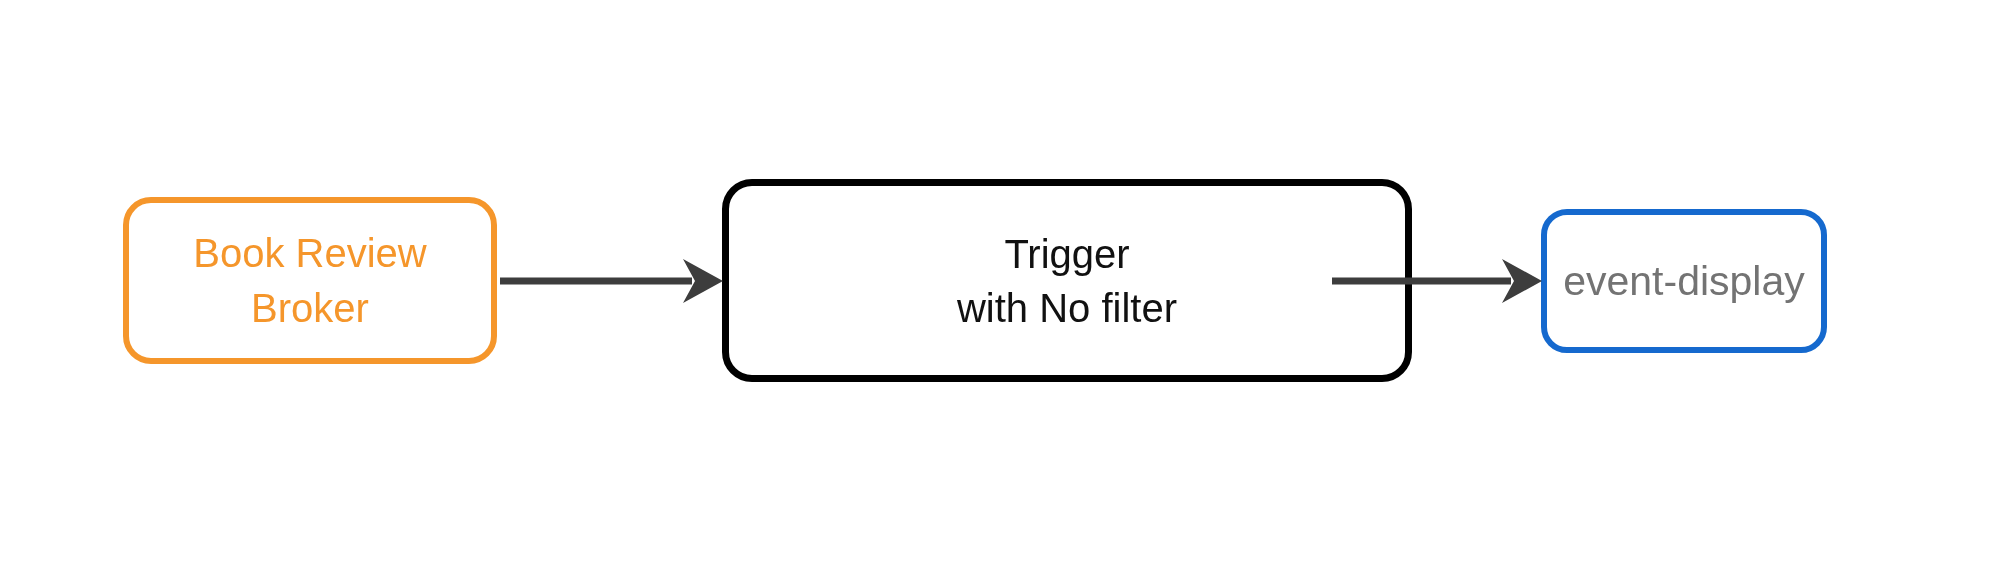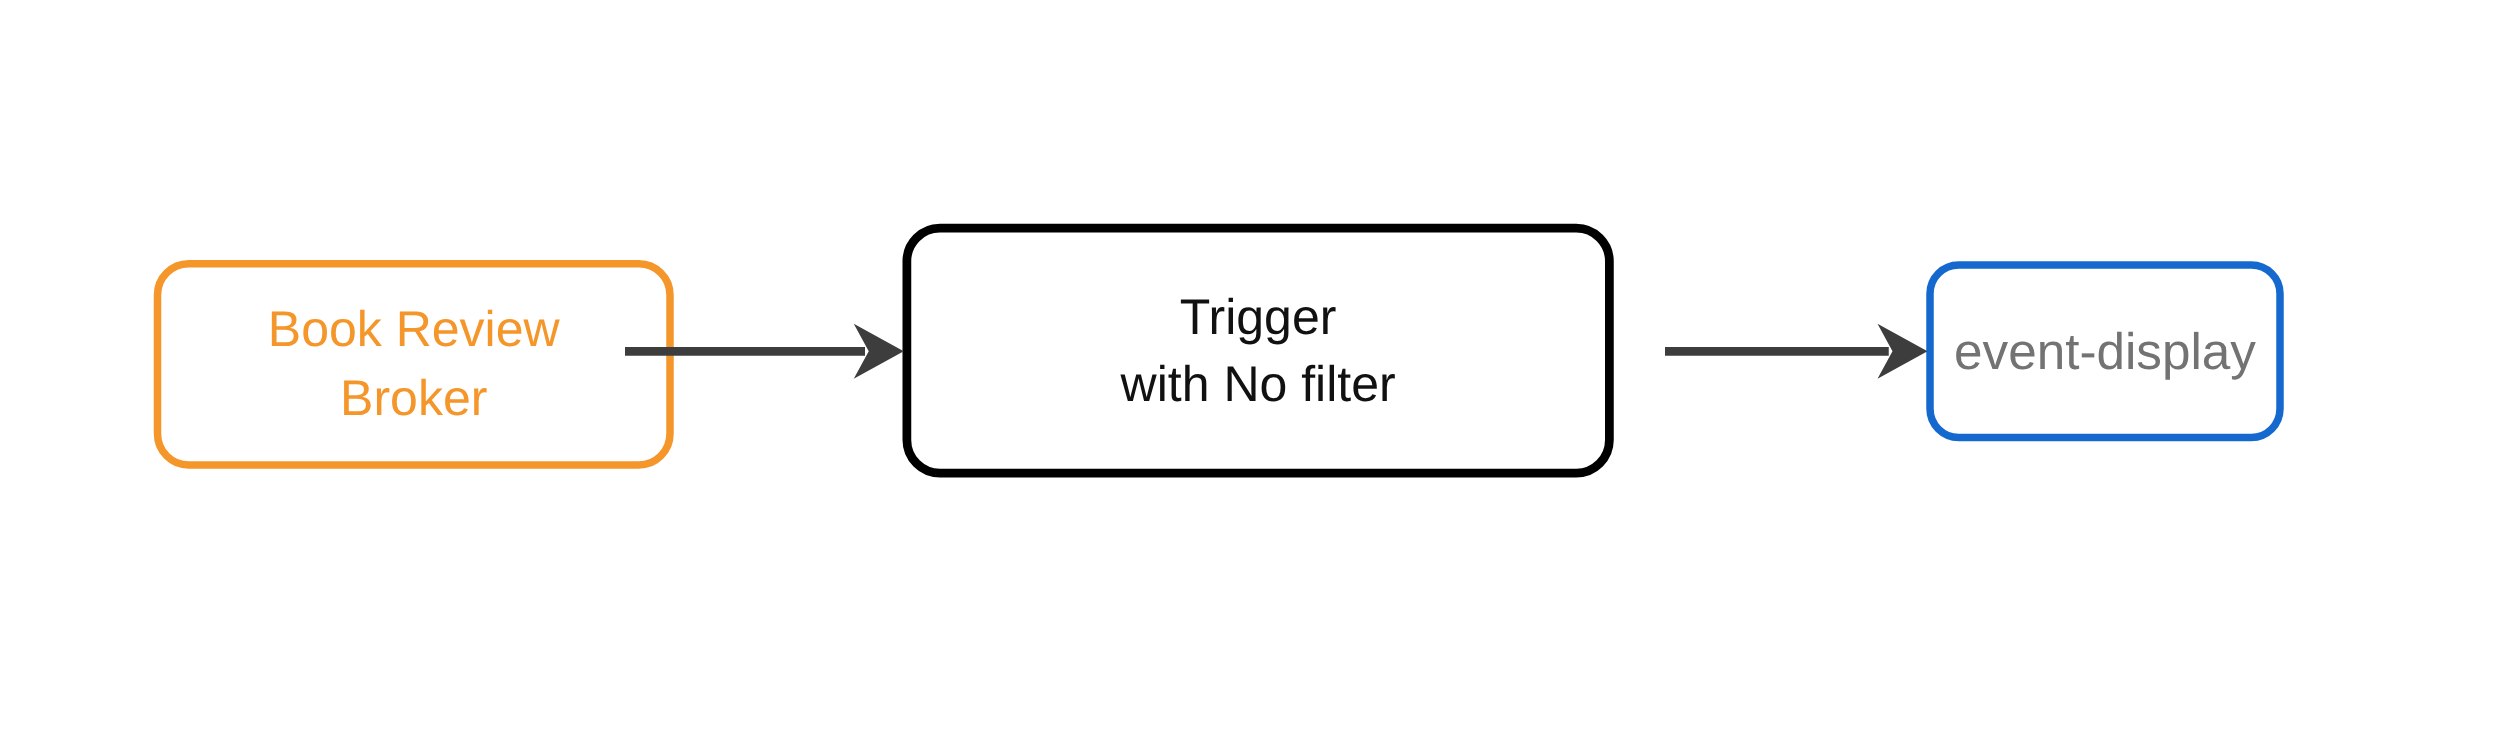--- a/index.html
+++ b/index.html
@@ -24,31 +24,31 @@
     justify-content: center;
     text-align: center;
   }
   .node .label {
     white-space: pre-line;
     font-size: 40px;
     line-height: 55px;
   }
   #node-broker {
     left: 123px;
-    top: 208px;
-    width: 416px;
+    top: 197px;
+    width: 374px;
     height: 167px;
     border: 6px solid;
     border-radius: 28px;
     justify-content: center;
   }
   #node-trigger {
     left: 722px;
     top: 179px;
-    width: 569px;
+    width: 690px;
     height: 203px;
     border: 7px solid;
     border-radius: 30px;
   }
   #node-trigger .label {
     line-height: 54px;
   }
   #node-event-display {
     left: 1541px;
     top: 209px;

